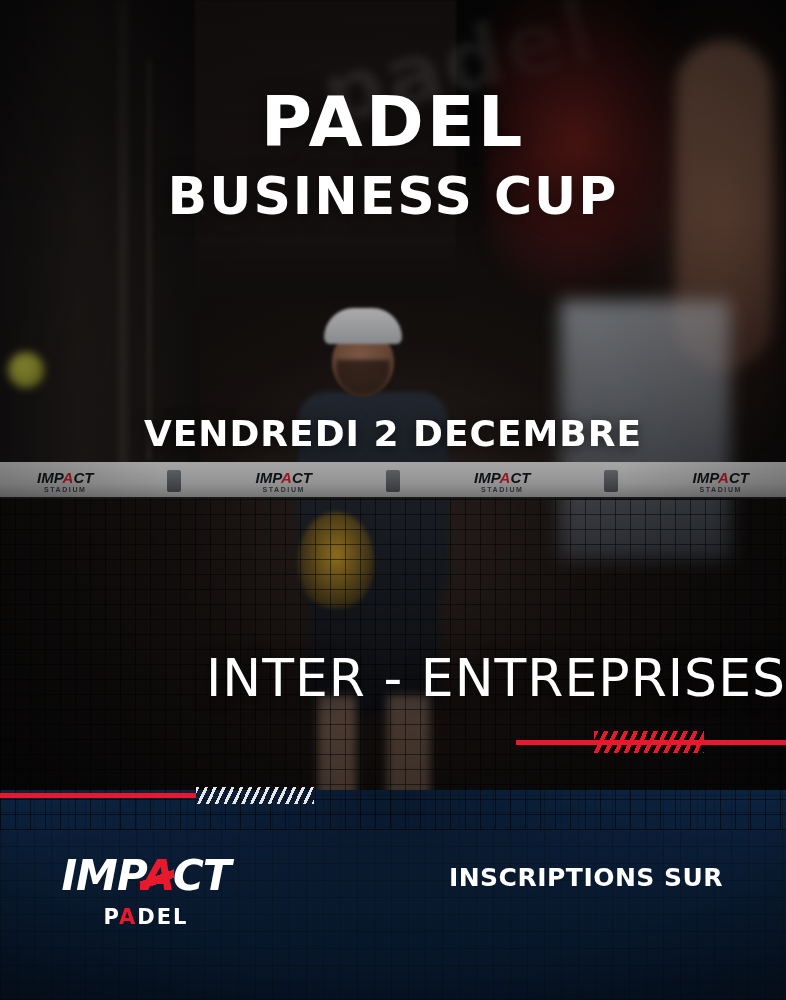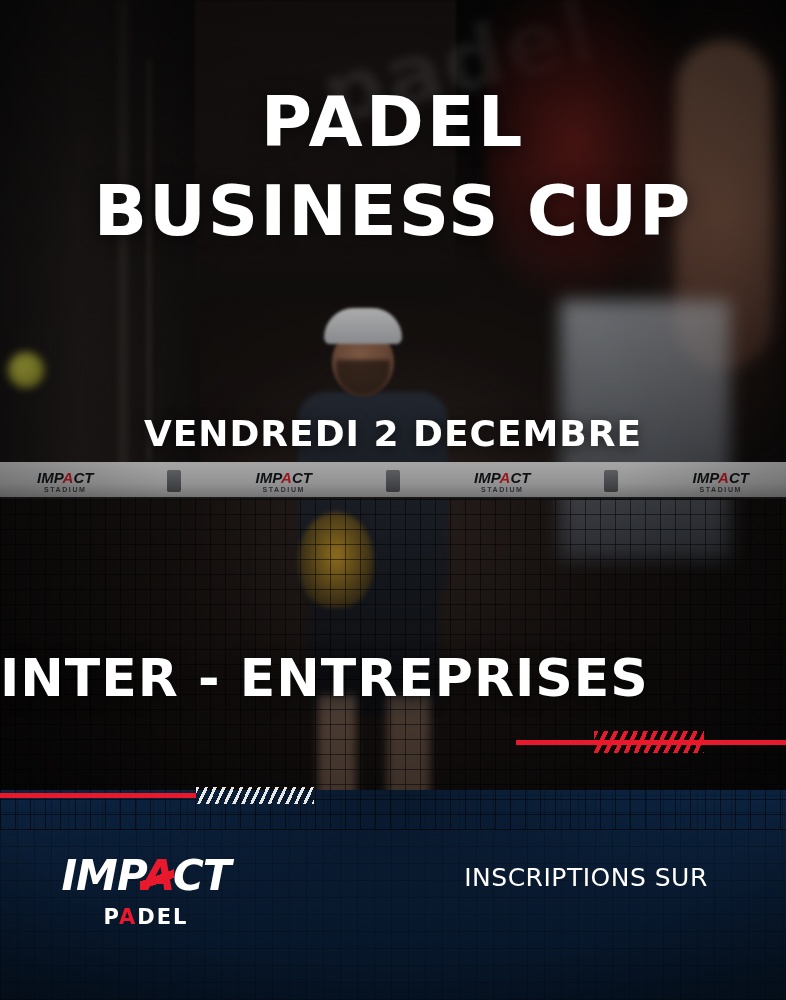--- a/index.html
+++ b/index.html
@@ -301,44 +301,44 @@
   }
   .title-line {
     font-family: "DejaVu Sans", sans-serif;
     font-weight: 800;
     font-size: 70px;
     line-height: 0.98;
     letter-spacing: 3px;
     text-shadow: 0 2px 18px rgba(0,0,0,0.55);
   }
   .title-line.second {
-    font-size: 70px;
+    font-size: 52px;
     letter-spacing: 2px;
-    margin-top: 20px;
+    margin-top: 14px;
   }
 
   .date-line {
     position: absolute;
     left: 0; right: 0; top: 413px;
     text-align: center;
     color: #ffffff;
     font-family: "DejaVu Sans", sans-serif;
     font-weight: 800;
     font-size: 36px;
     letter-spacing: 1px;
     text-shadow: 0 2px 14px rgba(0,0,0,0.6);
   }
 
   .subject-line {
     position: absolute;
     left: 0; right: 0; top: 648px;
-    text-align: left;
-    color: #ffffff;
-    font-family: "DejaVu Sans", sans-serif;
-    font-weight: 700;
+    text-align: right;
+    color: #ffffff;
+    font-family: "DejaVu Sans", sans-serif;
+    font-weight: 400;
     font-size: 52px;
     letter-spacing: 1px;
     text-shadow: 0 3px 18px rgba(0,0,0,0.65);
   }
 
   
   .footer-logo {
     position: absolute;
     left: 36px; top: 855px;
     width: 220px;
@@ -373,21 +373,21 @@
   }
   .footer-logo .sub .accent { color: #e8192c; }
 
   .footer-cta {
     position: absolute;
     right: 40px; top: 862px;
     width: 320px;
     text-align: center;
     color: #ffffff;
     font-family: "DejaVu Sans", sans-serif;
-    font-weight: 400;
+    font-weight: 700;
     font-size: 25px;
     line-height: 1.25;
     letter-spacing: 0.5px;
   }
 </style>
 </head>
 <body>
 
 <div class="poster">
 

